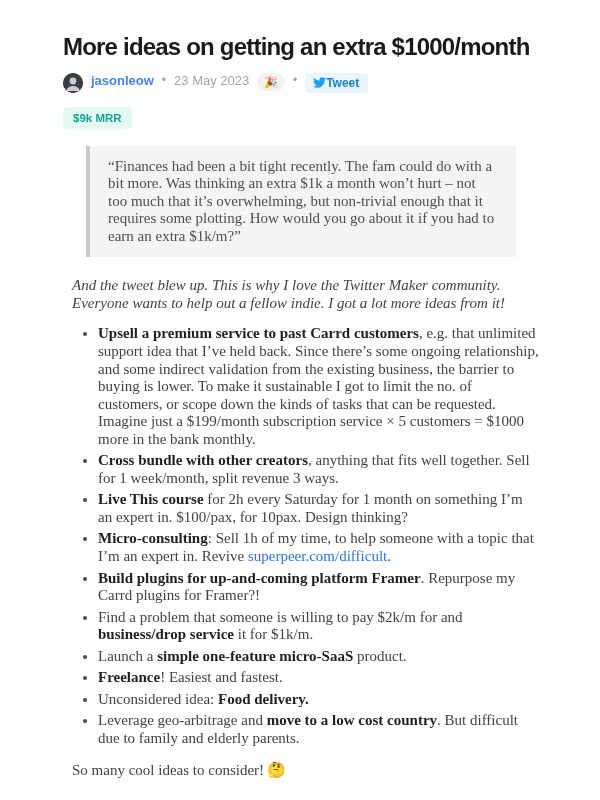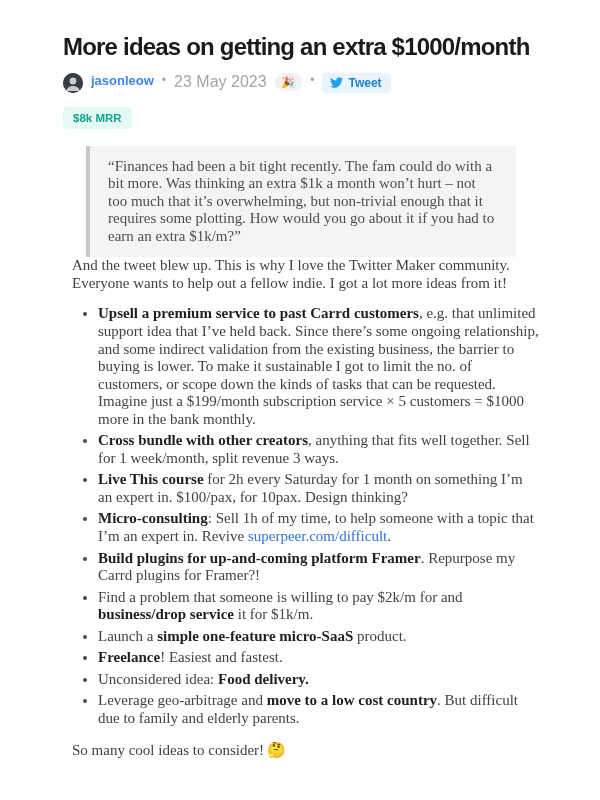--- a/index.html
+++ b/index.html
@@ -34,27 +34,27 @@
     font-size:13px;color:var(--muted);
   }
   .avatar{
     width:20px;height:20px;border-radius:50%;
     background:#3a3d43;display:inline-flex;align-items:center;justify-content:center;
     overflow:hidden;flex:0 0 auto;cursor:pointer;
   }
   .avatar svg{display:block;}
   .author{color:var(--author-blue);font-weight:600;text-decoration:none;font-size:13px;}
   .dot{color:var(--muted);font-size:12px;}
-  .date{color:var(--muted);font-size:16px;}
+  .date{color:var(--muted);font-size:13px;}
   .emoji-pill{
     background:#f2f2f3;border-radius:10px;padding:2px 7px;
     font-size:11px;line-height:14px;display:inline-block;
   }
   .tweet-btn{
-    display:inline-flex;align-items:center;gap:5px;
+    display:inline-flex;align-items:center;
     background:var(--tweet-bg);border-radius:4px;padding:3px 9px 3px 8px;
     text-decoration:none;cursor:pointer;
   }
   .tweet-btn .label{color:var(--tweet-text);font-size:12px;font-weight:700;}
 
   .tags{margin-top:14px;display:flex;gap:22px;}
   .tag{
     background:var(--tag-bg);color:var(--tag-text);
     font-size:11.5px;font-weight:600;text-decoration:none;
     padding:5px 10px;border-radius:5px;display:inline-block;cursor:pointer;
@@ -66,21 +66,21 @@
     font-size:15px;line-height:1.17;color:var(--body-text);
   }
   article a{color:var(--link-blue);text-decoration:none;}
   blockquote{
     margin:13px 24px 0 14px;
     background:var(--quote-bg);
     border-left:4px solid var(--quote-border);
     padding:12px 18px 12px 18px;
     color:#4d4d4d;
   }
-  p.lead{margin-top:0;}
+  p.lead{margin-top:20px;font-style:italic;}
   ul.ideas{margin-top:13px;padding-left:26px;}
   ul.ideas li{margin-bottom:4px;color:var(--body-text);}
   ul.ideas li::marker{color:#4a4a4a;font-size:13px;}
   .b{font-weight:700;color:var(--bold-text);}
   p.outro{margin-top:15px;}
 </style>
 </head>
 <body>
 
 <div class="page">
@@ -102,21 +102,21 @@
     <span class="dot">•</span>
     <a href="#" class="tweet-btn">
       <svg width="13" height="13" viewBox="0 0 24 24" fill="#1da1f2">
         <path d="M23.954 4.569c-.885.389-1.83.654-2.825.775 1.014-.611 1.794-1.574 2.163-2.723-.951.555-2.005.959-3.127 1.184-.896-.959-2.173-1.559-3.591-1.559-2.717 0-4.92 2.203-4.92 4.917 0 .39.045.765.127 1.124C7.691 8.094 4.066 6.13 1.64 3.161c-.427.722-.666 1.561-.666 2.475 0 1.71.87 3.213 2.188 4.096-.807-.026-1.566-.248-2.228-.616v.061c0 2.385 1.693 4.374 3.946 4.827-.413.111-.849.171-1.296.171-.314 0-.615-.03-.916-.086.631 1.953 2.445 3.377 4.604 3.417-1.68 1.319-3.809 2.105-6.102 2.105-.39 0-.779-.023-1.17-.067 2.189 1.394 4.768 2.209 7.557 2.209 9.054 0 13.999-7.496 13.999-13.986 0-.209 0-.42-.015-.63.961-.689 1.8-1.56 2.46-2.548z"></path>
       </svg>
       <span class="label">Tweet</span>
     </a>
   </div>
 
   <div class="tags">
-    <a href="#" class="tag">$8k MRR</a>
+    <a href="#" class="tag">$9k MRR</a>
   </div>
 
   <article>
 
     <blockquote>“Finances had been a bit tight recently. The fam could do with a bit more. Was thinking an extra $1k a month won’t hurt – not too much that it’s overwhelming, but non-trivial enough that it requires some plotting. How would you go about it if you had to earn an extra $1k/m?”</blockquote>
 
     <p class="lead">And the tweet blew up. This is why I love the Twitter Maker community. Everyone wants to help out a fellow indie. I got a lot more ideas from it!</p>
 
     <ul class="ideas">
         <li><span class="b">Upsell a premium service to past Carrd customers</span><span>, e.g. that unlimited support idea that I’ve held back. Since there’s some ongoing relationship, and some indirect validation from the existing business, the barrier to buying is lower. To make it sustainable I got to limit the no. of customers, or scope down the kinds of tasks that can be requested. Imagine just a $199/month subscription service × 5 customers = $1000 more in the bank monthly.</span></li>

